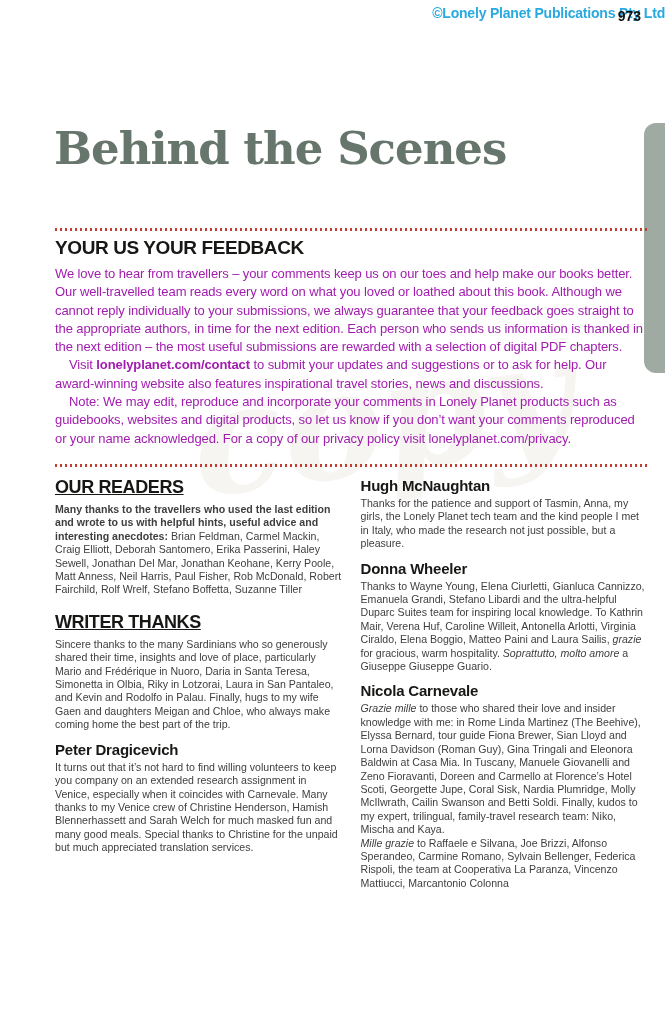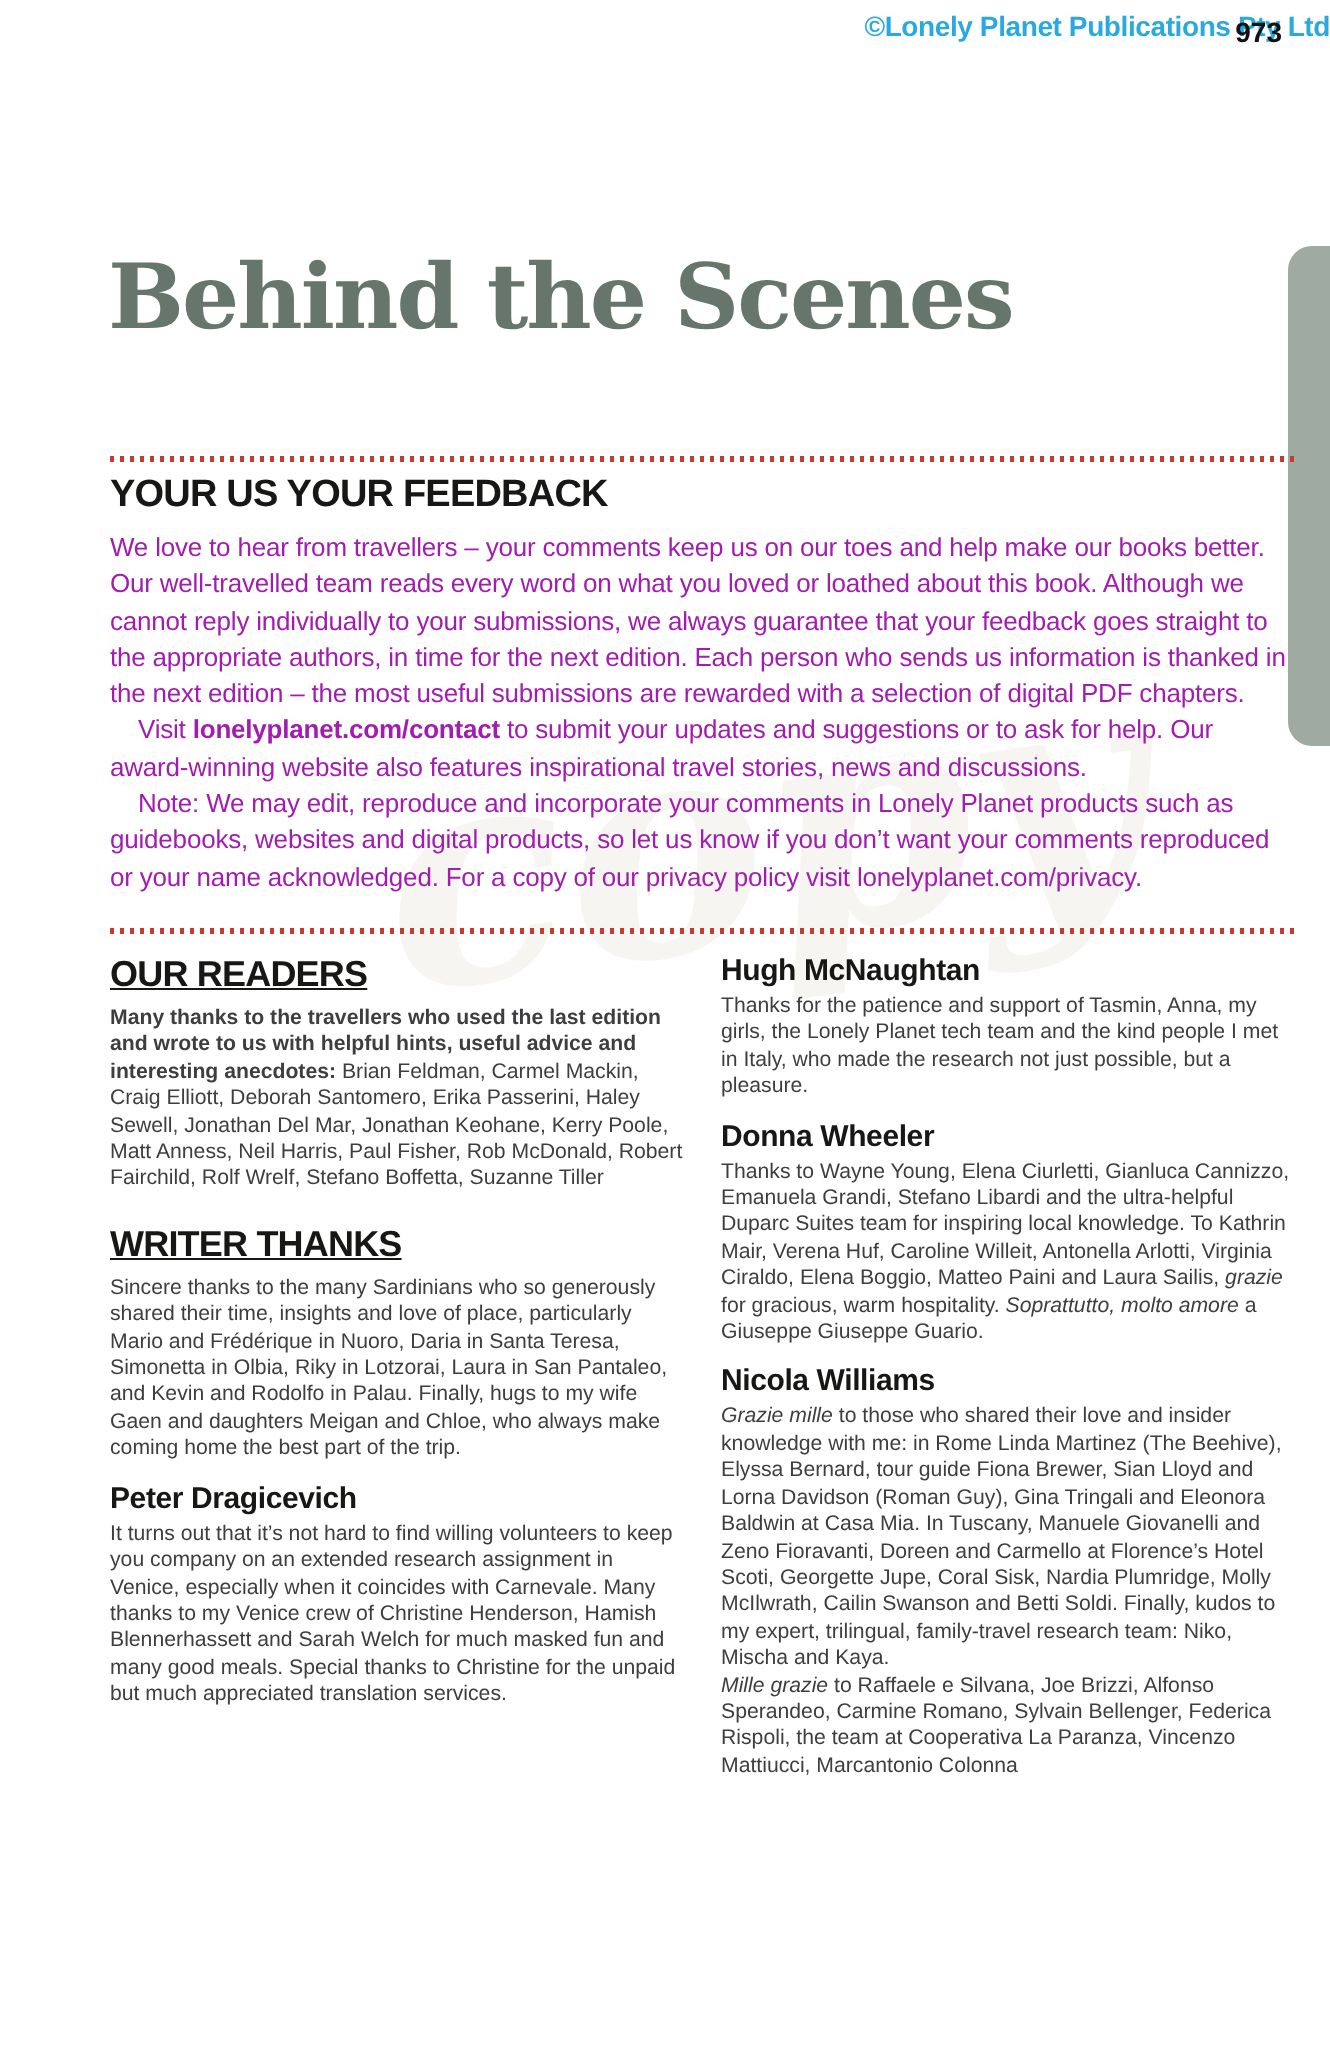--- a/index.html
+++ b/index.html
@@ -116,21 +116,21 @@
       <h3 class="writer-name first">Hugh McNaughtan</h3>
       <p><span>Thanks for the patience and support of Tasmin, Anna, my girls, the Lonely Planet tech team and the kind people I met in Italy, who made the research not just possible, but a pleasure.</span></p>
     </div>
 
     <div>
       <h3 class="writer-name">Donna Wheeler</h3>
       <p><span>Thanks to Wayne Young, Elena Ciurletti, Gianluca Cannizzo, Emanuela Grandi, Stefano Libardi and the ultra-helpful Duparc Suites team for inspiring local knowledge. To Kathrin Mair, Verena Huf, Caroline Willeit, Antonella Arlotti, Virginia Ciraldo, Elena Boggio, Matteo Paini and Laura Sailis, </span><span class="seg-i">grazie</span><span> for gracious, warm hospitality. </span><span class="seg-i">Soprattutto, molto amore</span><span> a Giuseppe Giuseppe Guario.</span></p>
     </div>
 
     <div>
-      <h3 class="writer-name">Nicola Williams</h3>
+      <h3 class="writer-name">Nicola Carnevale</h3>
       <p><span class="seg-i">Grazie mille</span><span> to those who shared their love and insider knowledge with me: in Rome Linda Martinez (The Beehive), Elyssa Bernard, tour guide Fiona Brewer, Sian Lloyd and Lorna Davidson (Roman Guy), Gina Tringali and Eleonora Baldwin at Casa Mia. In Tuscany, Manuele Giovanelli and Zeno Fioravanti, Doreen and Carmello at Florence’s Hotel Scoti, Georgette Jupe, Coral Sisk, Nardia Plumridge, Molly McIlwrath, Cailin Swanson and Betti Soldi. Finally, kudos to my expert, trilingual, family-travel research team: Niko, Mischa and Kaya.</span></p>
     </div>
 
     <div>
       <p><span class="seg-i">Mille grazie</span><span> to Raffaele e Silvana, Joe Brizzi, Alfonso Sperandeo, Carmine Romano, Sylvain Bellenger, Federica Rispoli, the team at Cooperativa La Paranza, Vincenzo Mattiucci, Marcantonio Colonna</span></p>
     </div>
   </div>
 
 </div>
 

